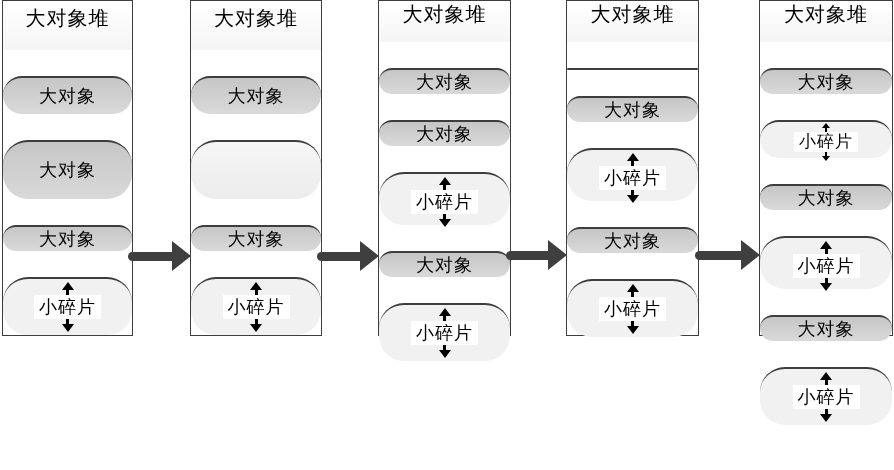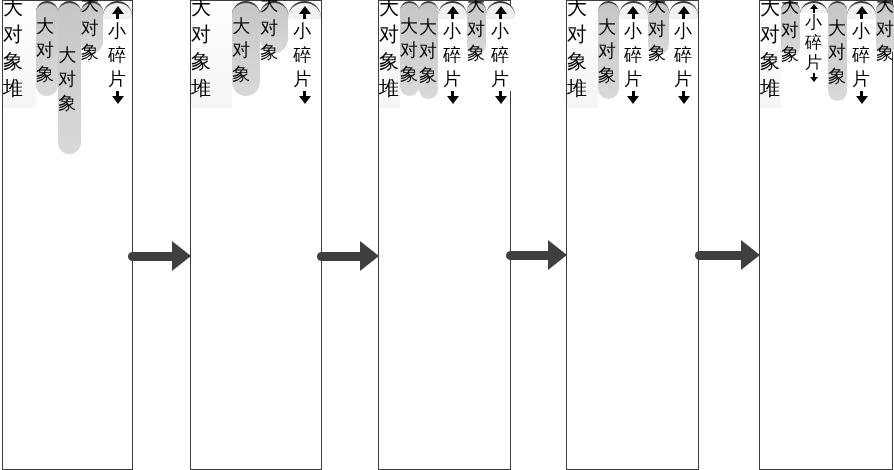--- a/index.html
+++ b/index.html
@@ -1,20 +1,20 @@
 <!DOCTYPE html>
 <html><head>
 <meta charset="utf-8">
 <style>
   html,body{margin:0;padding:0;background:#ffffff;}
   body{width:894px;height:470px;overflow:hidden;position:relative;
        font-family:"Liberation Serif","DejaVu Serif",serif;color:var(--text,#000);}
   #diagram{position:absolute;left:0;top:0;width:894px;height:470px;}
-  .column{position:absolute;top:0;height:470px;box-sizing:border-box;
-          border:1px solid var(--border,#3d3d3d);display:flex;flex-direction:row;}
+  .column{position:absolute;top:0;height:336px;box-sizing:border-box;
+          border:1px solid var(--border,#3d3d3d);display:flex;flex-direction:column;gap:26px;}
   .header{box-sizing:border-box;display:flex;align-items:center;justify-content:center;
           padding-bottom:14px;font-size:20px;letter-spacing:1px;
           background:linear-gradient(180deg,var(--header-top,#ffffff),var(--header-bottom,#f5f5f5));}
   .segment{box-sizing:border-box;border-top:2px solid var(--border,#3d3d3d);
            display:flex;flex-direction:column;align-items:center;justify-content:center;border-radius:25px;}
   .seg-large{background:linear-gradient(180deg,var(--large-top,#c6c6c6),var(--large-bottom,#d9d9d9));}
   .seg-empty{background:linear-gradient(180deg,var(--empty-top,#f6f6f6),var(--empty-bottom,#ececec));}
   .seg-fragment,.seg-fragment-dotted{background:var(--fragment-fill,#f1f1f1);
            justify-content:space-between;padding:3px 0;}
   .seg-fragment-dotted{padding:1px 0;}

